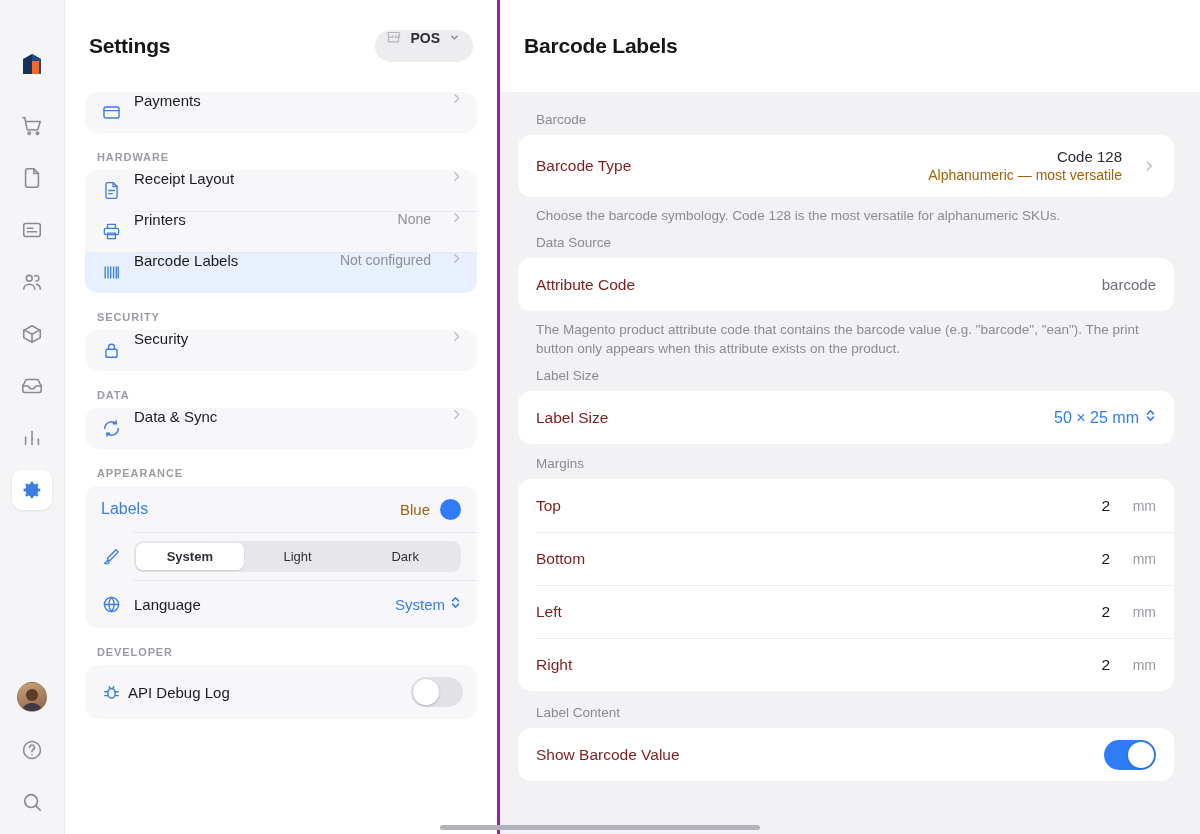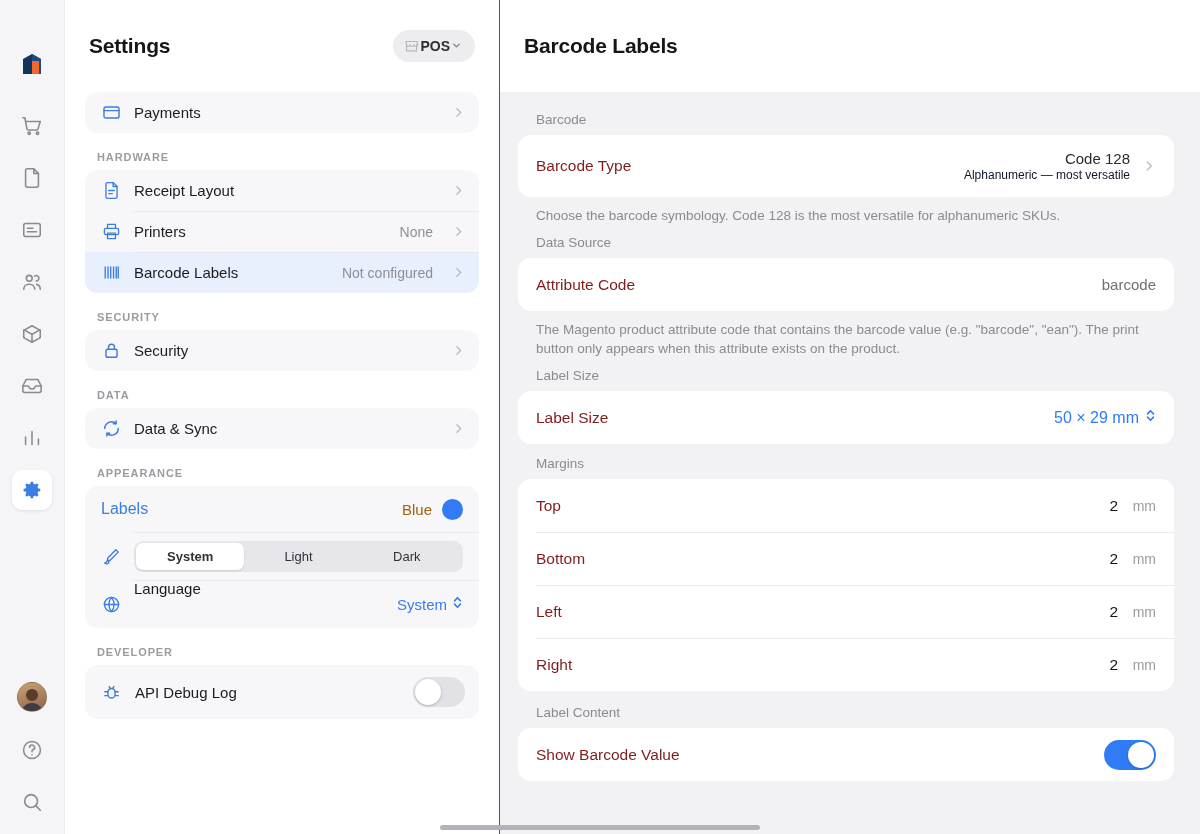--- a/index.html
+++ b/index.html
@@ -42,50 +42,50 @@
   .avatar::before {
     content: ""; position: absolute; left: 50%; bottom: -6px;
     width: 22px; height: 14px; border-radius: 11px 11px 0 0;
     background: #3f3a46; transform: translateX(-50%);
   }
 
   
   .settings-col {
     width: 435px; flex: 0 0 435px; height: 834px;
     background: #ffffff; position: relative;
-    border-right: 1px solid #a21caf;
+    border-right: 3px solid #a21caf;
     overflow: hidden;
   }
   .settings-head {
     height: 92px; display: flex; align-items: center;
     justify-content: space-between; padding: 0 24px 0 24px;
   }
   .settings-title { font-size: 21px; font-weight: bold; color: #16161a; letter-spacing: -0.2px; }
   .pos-pill {
-    display: flex; align-items: center; gap: 1px;
+    display: flex; align-items: flex-start; gap: 9px;
     background: #ededf0; border-radius: 16px;
     height: 32px; padding: 0 13px 0 11px;
     font-size: 14px; font-weight: bold; color: #2c2c31;
   }
   .pos-pill .store-ico { color: #b6b6bd; display: flex; }
   .chev-sm { color: #7a7a80; }
 
   .settings-scroll {
     position: absolute; top: 92px; left: 0; right: 0; bottom: 0;
     padding: 0 20px 20px 20px; overflow: hidden;
   }
   .group-label {
     font-size: 11px; font-weight: bold; letter-spacing: .9px;
     color: #9b9ba2; padding: 18px 0 7px 12px; text-transform: uppercase;
   }
   .card {
     background: #f7f7f9; border-radius: 13px; overflow: hidden;
   }
   .row {
-    display: flex; align-items: center; gap: 13px;
+    display: flex; gap: 13px;
     height: 41px; padding: 0 14px 0 16px;
     position: relative; background: transparent;
   }
   .row + .row::before {
     content: ""; position: absolute; left: 48px; right: 0; top: 0;
     height: 1px; background: #e8e8ec;
   }
   .row.selected { background: #e8f0fd; }
   .row.selected + .row::before { background: #e8e8ec; }
   .row-ico { width: 20px; display: flex; align-items: center; justify-content: center; color: #3b7de0; }
@@ -100,26 +100,26 @@
   .seg-row::before { content: ""; position: absolute; left: 48px; right: 0; top: 0; height: 1px; background: #e8e8ec; }
   .seg {
     flex: 1 1 auto; display: flex; background: #e7e7eb; border-radius: 9px;
     height: 31px; padding: 2px;
   }
   .seg-item {
     flex: 1 1 0; display: flex; align-items: center; justify-content: center;
     font-size: 13px; color: #303036; border-radius: 7px; font-weight: normal;
   }
   .seg-item.active { background: #ffffff; font-weight: bold; box-shadow: 0 1px 2px rgba(0,0,0,.13); }
-  .lang-row { display: flex; gap: 13px; padding: 0 16px; height: 48px; position: relative; }
+  .lang-row { display: flex; align-items: center; gap: 13px; padding: 0 16px; height: 48px; position: relative; }
   .lang-row::before { content: ""; position: absolute; left: 48px; right: 0; top: 0; height: 1px; background: #e8e8ec; }
   .lang-label { font-size: 15px; color: #1c1c20; flex: 1 1 auto; }
   .lang-value { font-size: 15px; color: #3b7de0; display: flex; align-items: center; gap: 5px; }
 
-  .dev-row { display: flex; align-items: center; gap: 14px; padding: 0 14px 0 16px; height: 54px; }
+  .dev-row { display: flex; align-items: center; gap: 7px; padding: 0 14px 0 16px; height: 54px; }
   .toggle {
     width: 52px; height: 30px; border-radius: 15px; background: #e2e2e6;
     position: relative; flex: 0 0 52px;
   }
   .toggle .knob {
     position: absolute; top: 2px; left: 2px; width: 26px; height: 26px;
     border-radius: 50%; background: #fff; box-shadow: 0 1px 3px rgba(0,0,0,.22);
   }
   .toggle.on { background: #2f7cf6; }
   .toggle.on .knob { left: 24px; }
@@ -130,25 +130,25 @@
   .detail-title { font-size: 21px; font-weight: bold; color: #16161a; letter-spacing: -0.2px; }
   .detail-body {
     position: absolute; top: 92px; left: 0; right: 0; bottom: 0;
     background: #f2f2f5; padding: 14px 26px 0 18px; overflow: hidden;
   }
   .sect-label { font-size: 13.5px; color: #8a8a91; padding: 6px 0 8px 18px; }
   .panel { background: #ffffff; border-radius: 13px; overflow: hidden; }
   .prow { display: flex; align-items: center; min-height: 53px; padding: 0 18px; position: relative; }
   .prow + .prow::before { content: ""; position: absolute; left: 18px; right: 0; top: 0; height: 1px; background: #ededf0; }
   .prow-label { font-size: 15.5px; color: #7f1d1d; flex: 1 1 auto; }
-  .prow-right { display: flex; align-items: center; gap: 12px; }
+  .prow-right { display: flex; align-items: center; gap: 20px; }
   .prow-value { font-size: 15px; color: #6f6f77; }
   .stacked { display: flex; flex-direction: column; align-items: flex-end; line-height: 1.28; }
   .stacked .v1 { font-size: 15px; color: #2b2b31; }
-  .stacked .v2 { font-size: 12px; color: #0f172a; }
+  .stacked .v2 { font-size: 14px; color: #a16207; }
   .help {
     font-size: 13.5px; color: #8a8a91; line-height: 1.42;
     padding: 9px 18px 4px 18px;
   }
   .blue-val { color: #2f7cf6; font-size: 16px; display: flex; align-items: center; gap: 6px; }
   .unit { font-size: 14px; color: #9a9aa1; width: 26px; text-align: right; }
   .num { font-size: 15.5px; color: #16161a; }
 
   .scrollbar-h {
     position: absolute; bottom: 4px; height: 5px; border-radius: 3px;
@@ -452,21 +452,21 @@
           <span class="prow-value">barcode</span>
         </div>
       </div>
       <div class="help">The Magento product attribute code that contains the barcode value (e.g. "barcode", "ean"). The print button only appears when this attribute exists on the product.</div>
 
       <div class="sect-label">Label Size</div>
       <div class="panel">
         <div class="prow">
           <span class="prow-label">Label Size</span>
           <span class="blue-val">
-            <span>50 × 29 mm</span>
+            <span>50 × 25 mm</span>
             <span>
               <svg width="11" height="15" viewBox="0 0 12 18" fill="none" stroke="currentColor" stroke-width="1.9" stroke-linecap="round" stroke-linejoin="round">
                   <path d="M2.5 7 6 3.3 9.5 7M2.5 11 6 14.7 9.5 11"></path>
                 </svg>
             </span>
           </span>
         </div>
       </div>
 
       <div class="sect-label" style="padding-top:12px">Margins</div>

